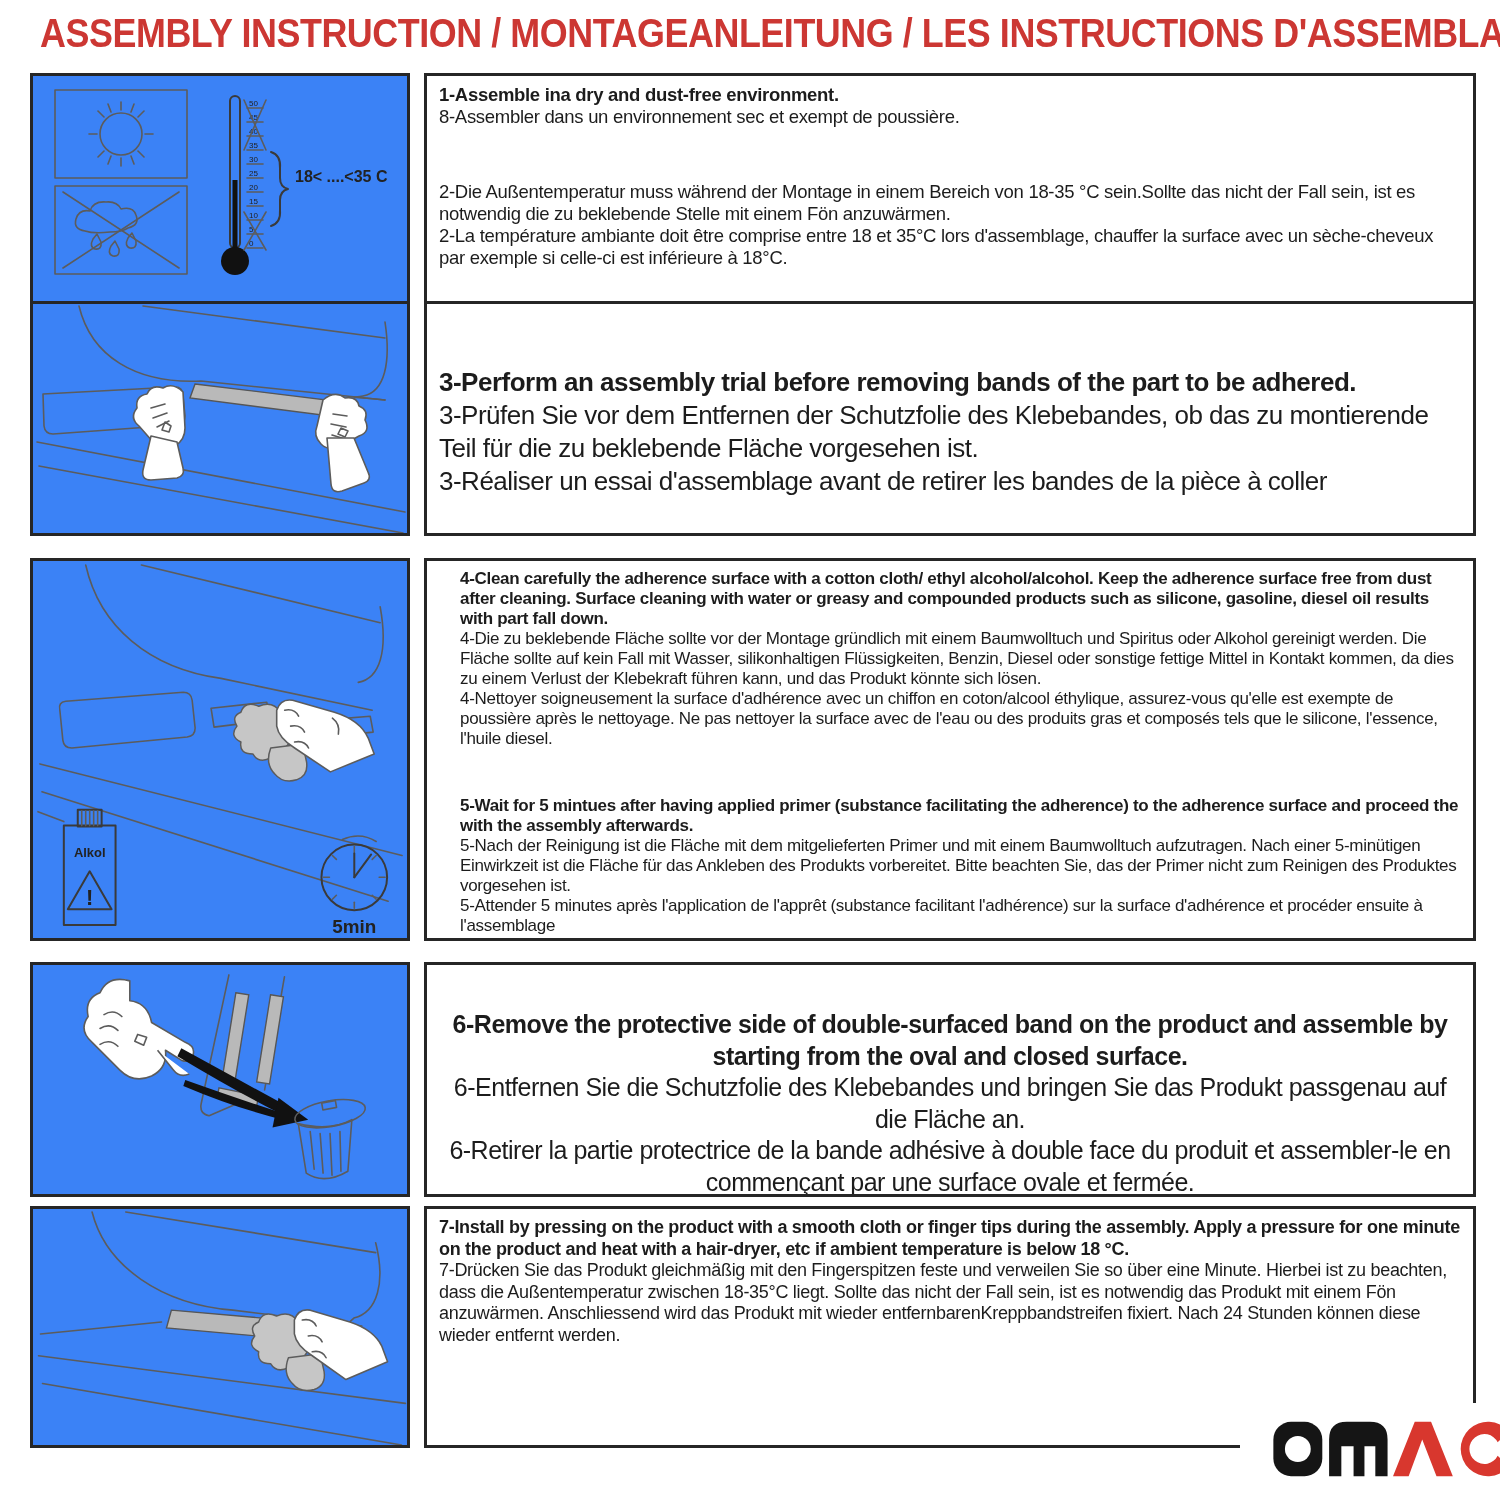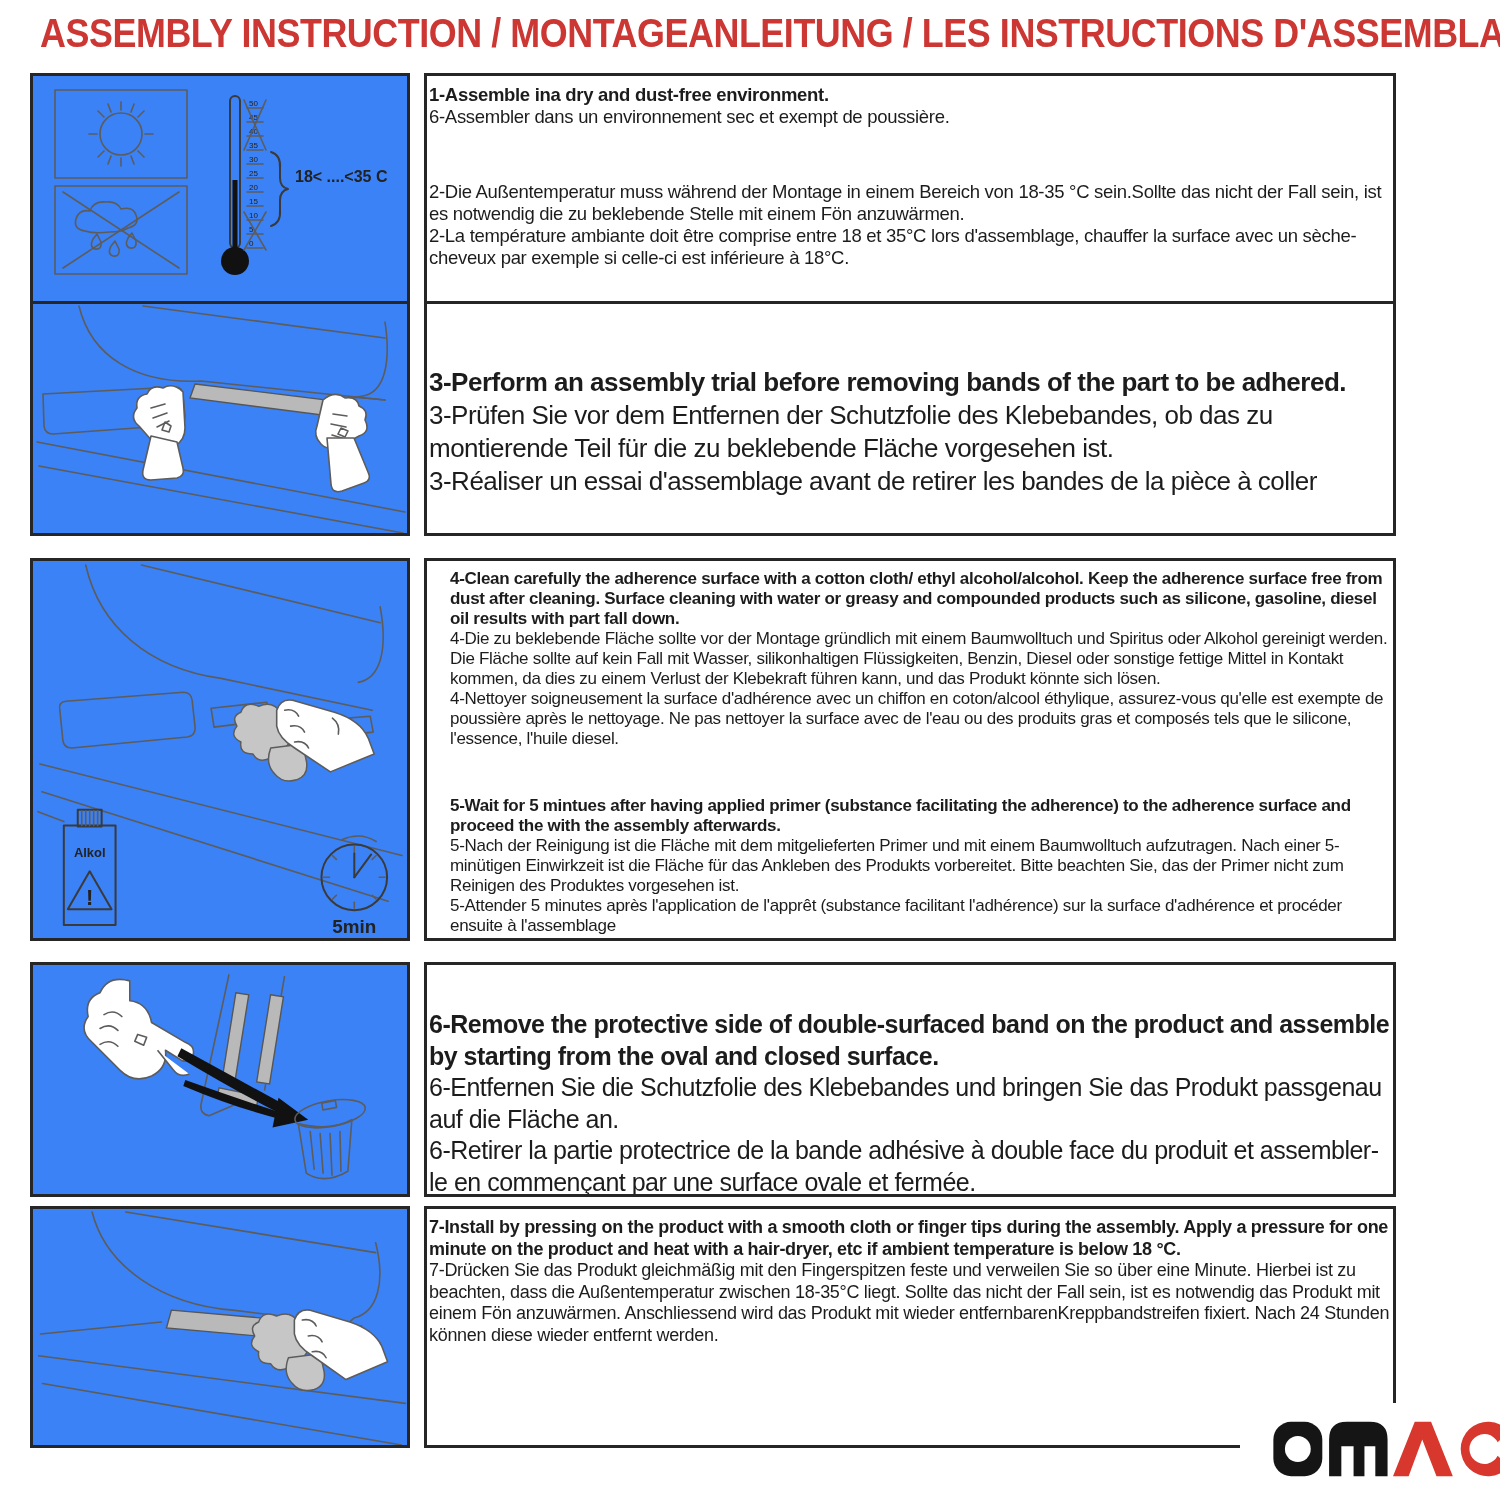--- a/index.html
+++ b/index.html
@@ -12,34 +12,34 @@
     font-size:41px; font-weight:bold; letter-spacing:-0.5px; white-space:nowrap;
     transform:scaleX(0.875); transform-origin:left center;
   }
   .section { position:absolute; left:0; width:1500px; }
   .illus-box {
     position:absolute; left:30px; width:380px; top:0; bottom:0;
     border:3px solid #262626; box-sizing:border-box; background:#3b82f6;
   }
   .illus-box svg { display:block; width:100%; height:100%; }
   .text-box {
-    position:absolute; left:424px; width:972px; top:0; bottom:0;
+    position:absolute; left:424px; width:1052px; top:0; bottom:0;
     border:3px solid #262626; box-sizing:border-box; background:#fff;
-    padding:8px 2px; overflow:hidden;
+    padding:8px 12px; overflow:hidden;
   }
   .para { margin:0; letter-spacing:-0.3px; }
   .para.bold { font-weight:bold; }
   
   .s1 .para { font-size:18.5px; line-height:22px; }
   .s1 .spacer { height:21px; }
   .s2 { padding-top:62px; }
   .s2 .para { font-size:26px; line-height:33px; letter-spacing:-0.5px; }
   .s3 .para { font-size:17px; line-height:20px;margin-left:21px; }
   .s3 .spacer { height:15px; }
-  .s4 { padding-top:44px; }
+  .s4 { padding-top:44px;text-align:center; }
   .s4 .para { font-size:25px; line-height:31.5px; letter-spacing:-0.5px; }
   .s5 .para { font-size:18px; line-height:21.5px; }
   
   #section-1 { top:73px;   height:237px; }
   #section-2 { top:301px;  height:235px; }
   #section-3 { top:558px;  height:383px; }
   #section-4 { top:962px;  height:235px; }
   #section-5 { top:1206px; height:242px; }
   
   .line { fill:none; stroke:#5c5c5c; stroke-width:1.6; stroke-linecap:round; stroke-linejoin:round; }
@@ -133,21 +133,21 @@
             <line x1="211" y1="136" x2="233" y2="174"></line>
               <line x1="233" y1="136" x2="211" y2="174"></line>
           </g>
           <path class="line-dk" fill="none" stroke-width="2" d="M238,76 q10,3 9,16 l0,10 q0,9 8,11 q-8,2 -8,11 l0,10 q1,13 -9,16"></path>
           <text x="262" y="106" font-size="16" font-weight="bold" class="svg-label">18&lt; ....&lt;35 C</text>
         </g>
       </svg>
     </div>
     <div class="text-box s1">
         <p class="para bold">1-Assemble ina dry and dust-free environment.</p>
-        <p class="para normal">6-Assembler dans un environnement sec et exempt de poussière.</p>
+        <p class="para normal">8-Assembler dans un environnement sec et exempt de poussière.</p>
         <p class="spacer"></p>
         <p class="para normal">2-Die Außentemperatur muss während der Montage in einem Bereich von 18-35 °C  sein.Sollte das nicht der Fall sein, ist es notwendig die zu beklebende Stelle mit einem Fön anzuwärmen.</p>
         <p class="para normal">2-La température ambiante doit être comprise entre 18 et 35°C lors d'assemblage, chauffer la surface avec un sèche-cheveux par exemple si celle-ci est inférieure à 18°C.</p>
       </div>
   </div>
 
   <div class="section" id="section-2">
     <div class="illus-box">
       <svg viewBox="0 0 374 229">
         <path class="line" d="M46,2 C58,52 102,80 168,77 L352,96"></path>

